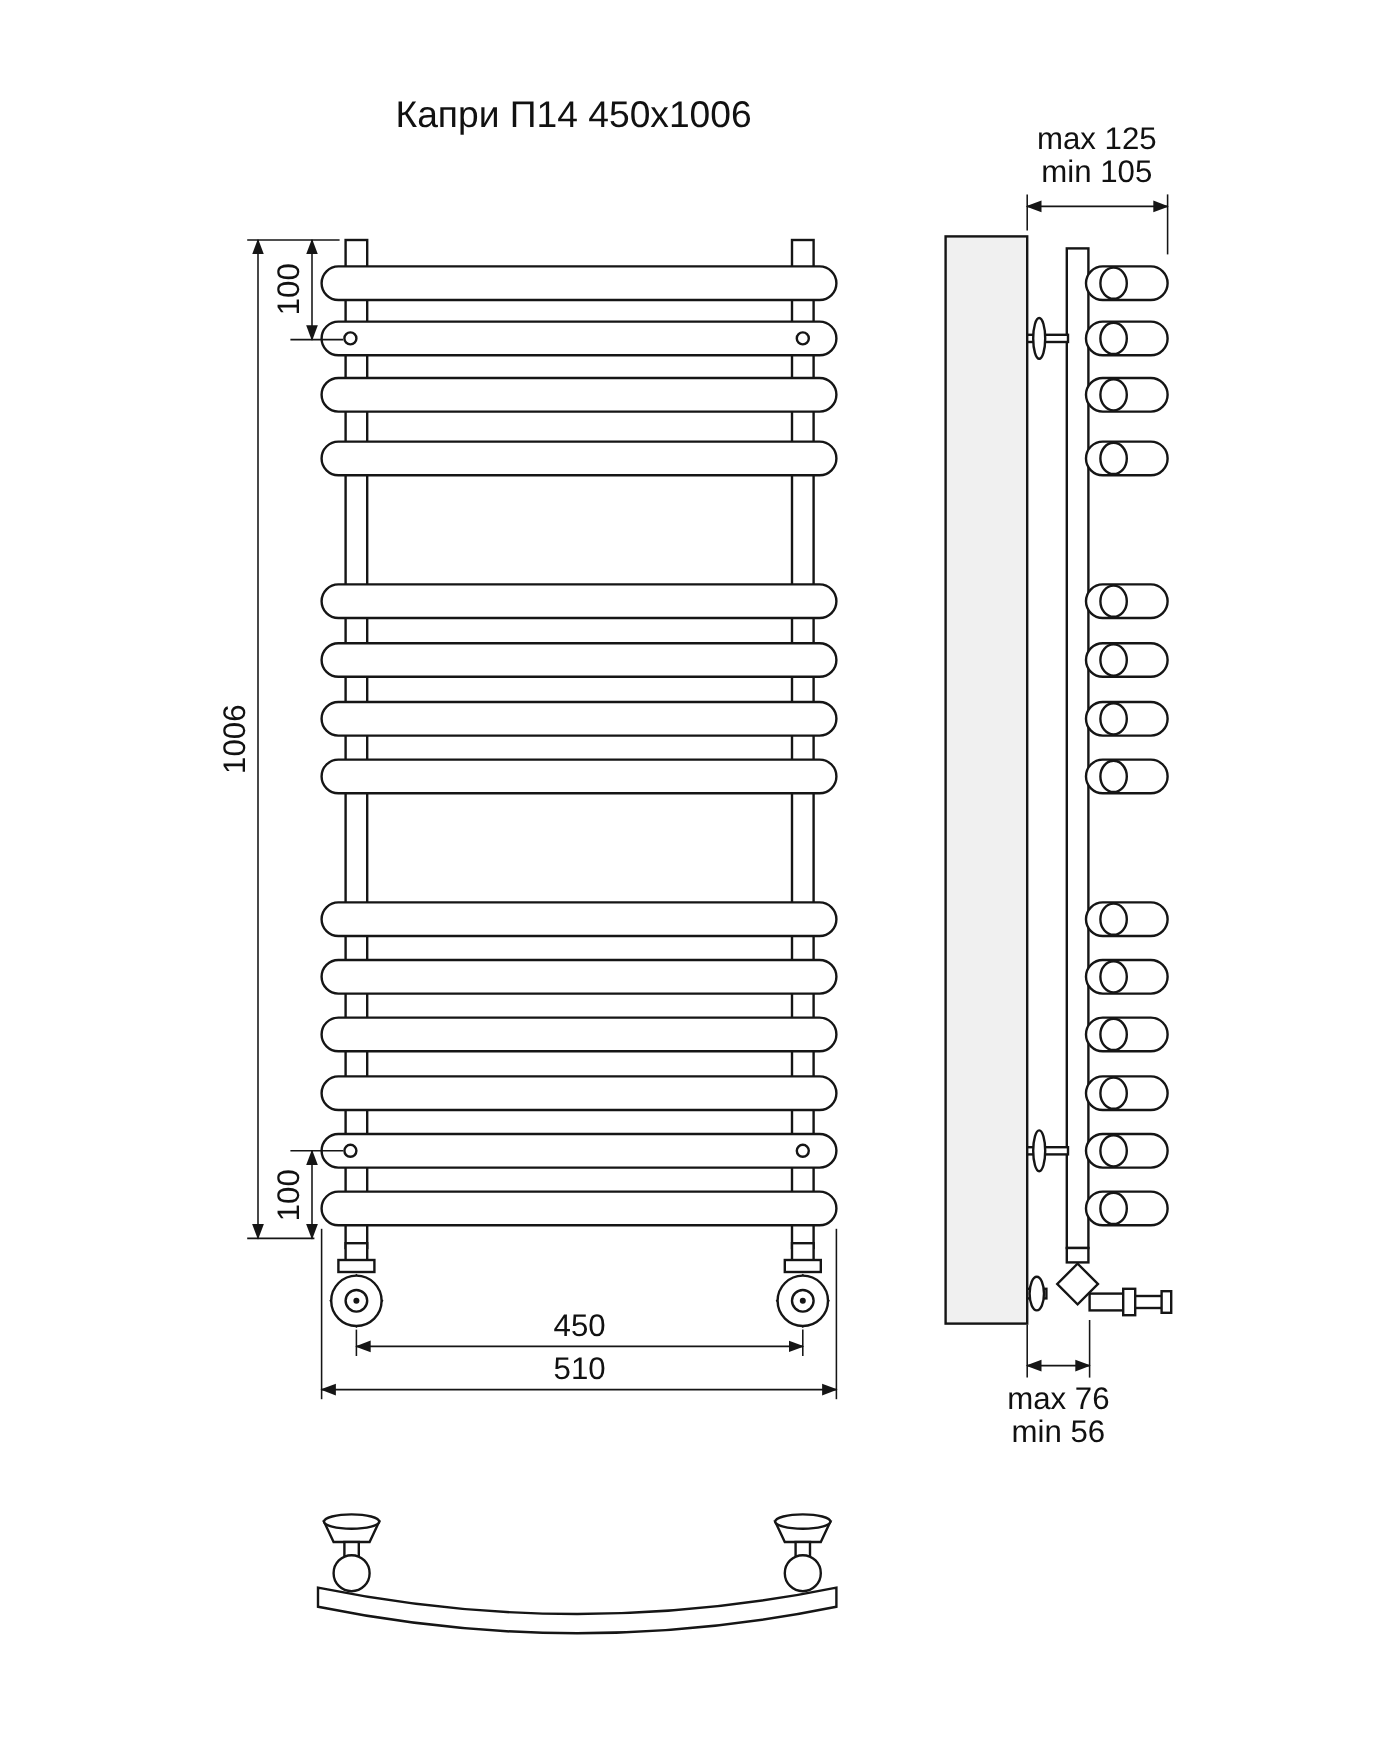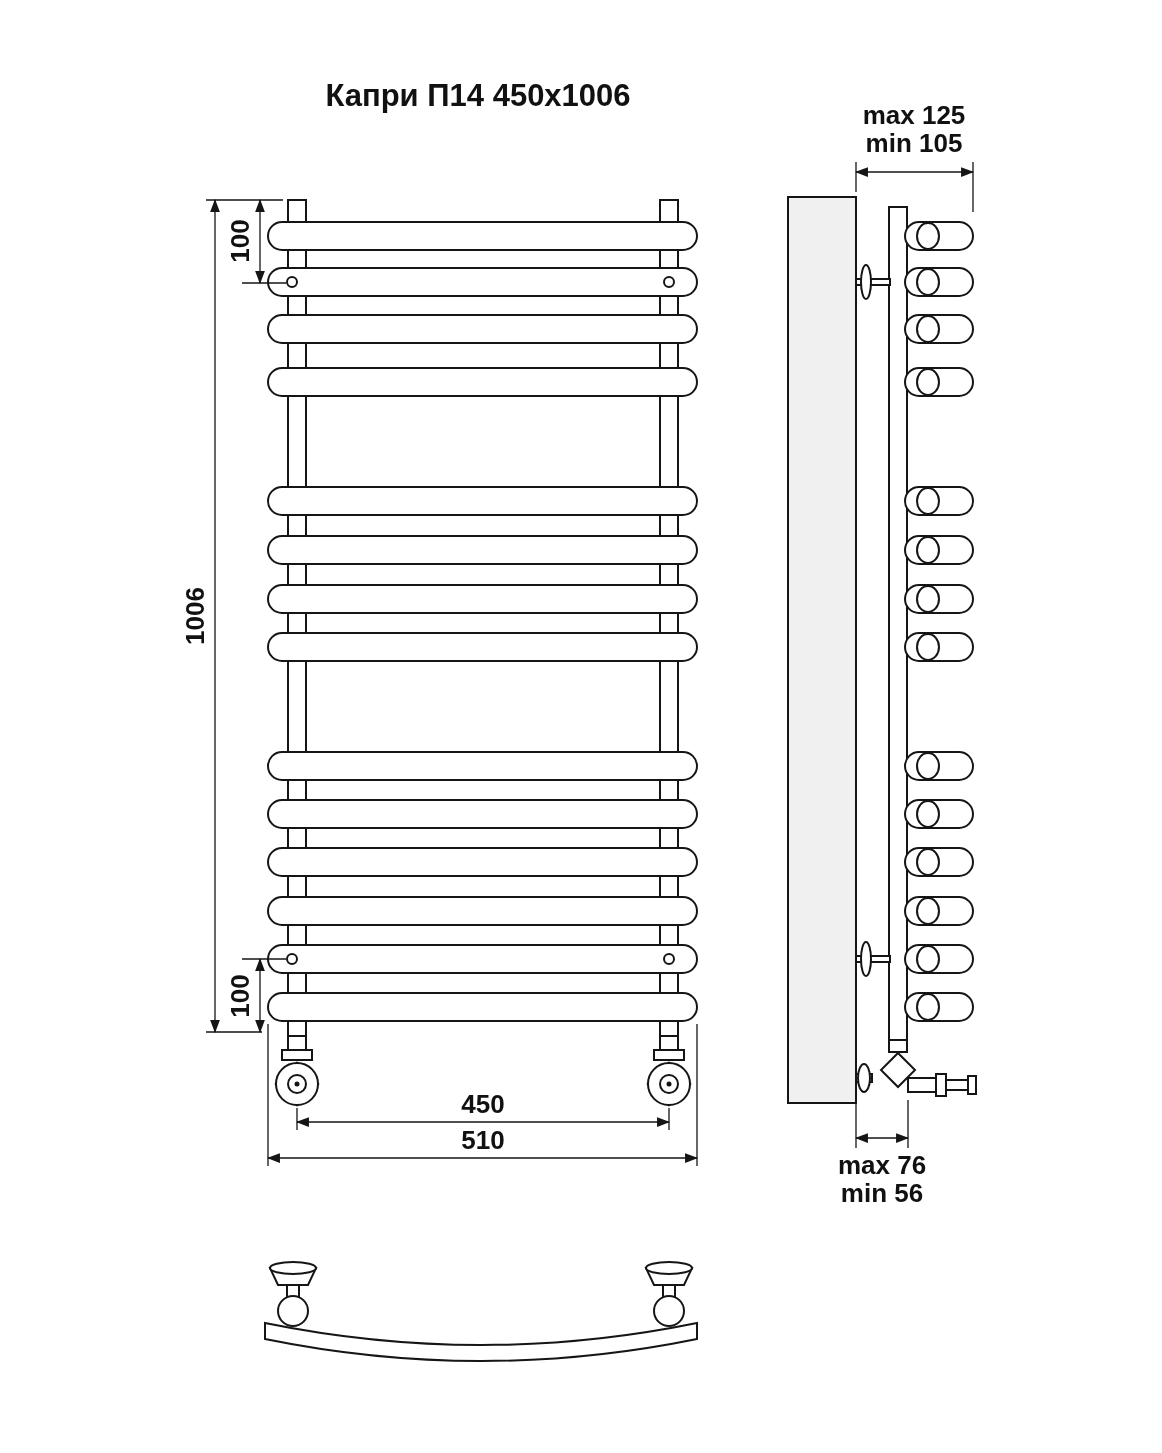--- a/index.html
+++ b/index.html
@@ -1,16 +1,16 @@
 <!DOCTYPE html>
 <html><head>
 <meta charset="utf-8">
 <style>
   html,body{margin:0;padding:0;background:#fff;}
-  .page{width:1162px;height:1453px;position:relative;background:#fff;overflow:hidden;font-weight:bold;}
+  .page{width:1162px;height:1453px;position:relative;background:#fff;overflow:hidden;}
   svg{display:block;}
   .outline{fill:#fff;stroke:#151515;stroke-width:2;}
   .solid{fill:#151515;stroke:none;}
   .wall{fill:#f0f0f0;stroke:#151515;stroke-width:2;}
   .dim{stroke:#151515;stroke-width:1.3;fill:none;}
   .thin{stroke:#151515;stroke-width:1.3;fill:none;}
   .dimtext{font-family:"Liberation Sans",sans-serif;font-size:26px;fill:#111;}
   .titletext{font-family:"Liberation Sans",sans-serif;font-size:31px;fill:#111;}
 </style>
 </head>

